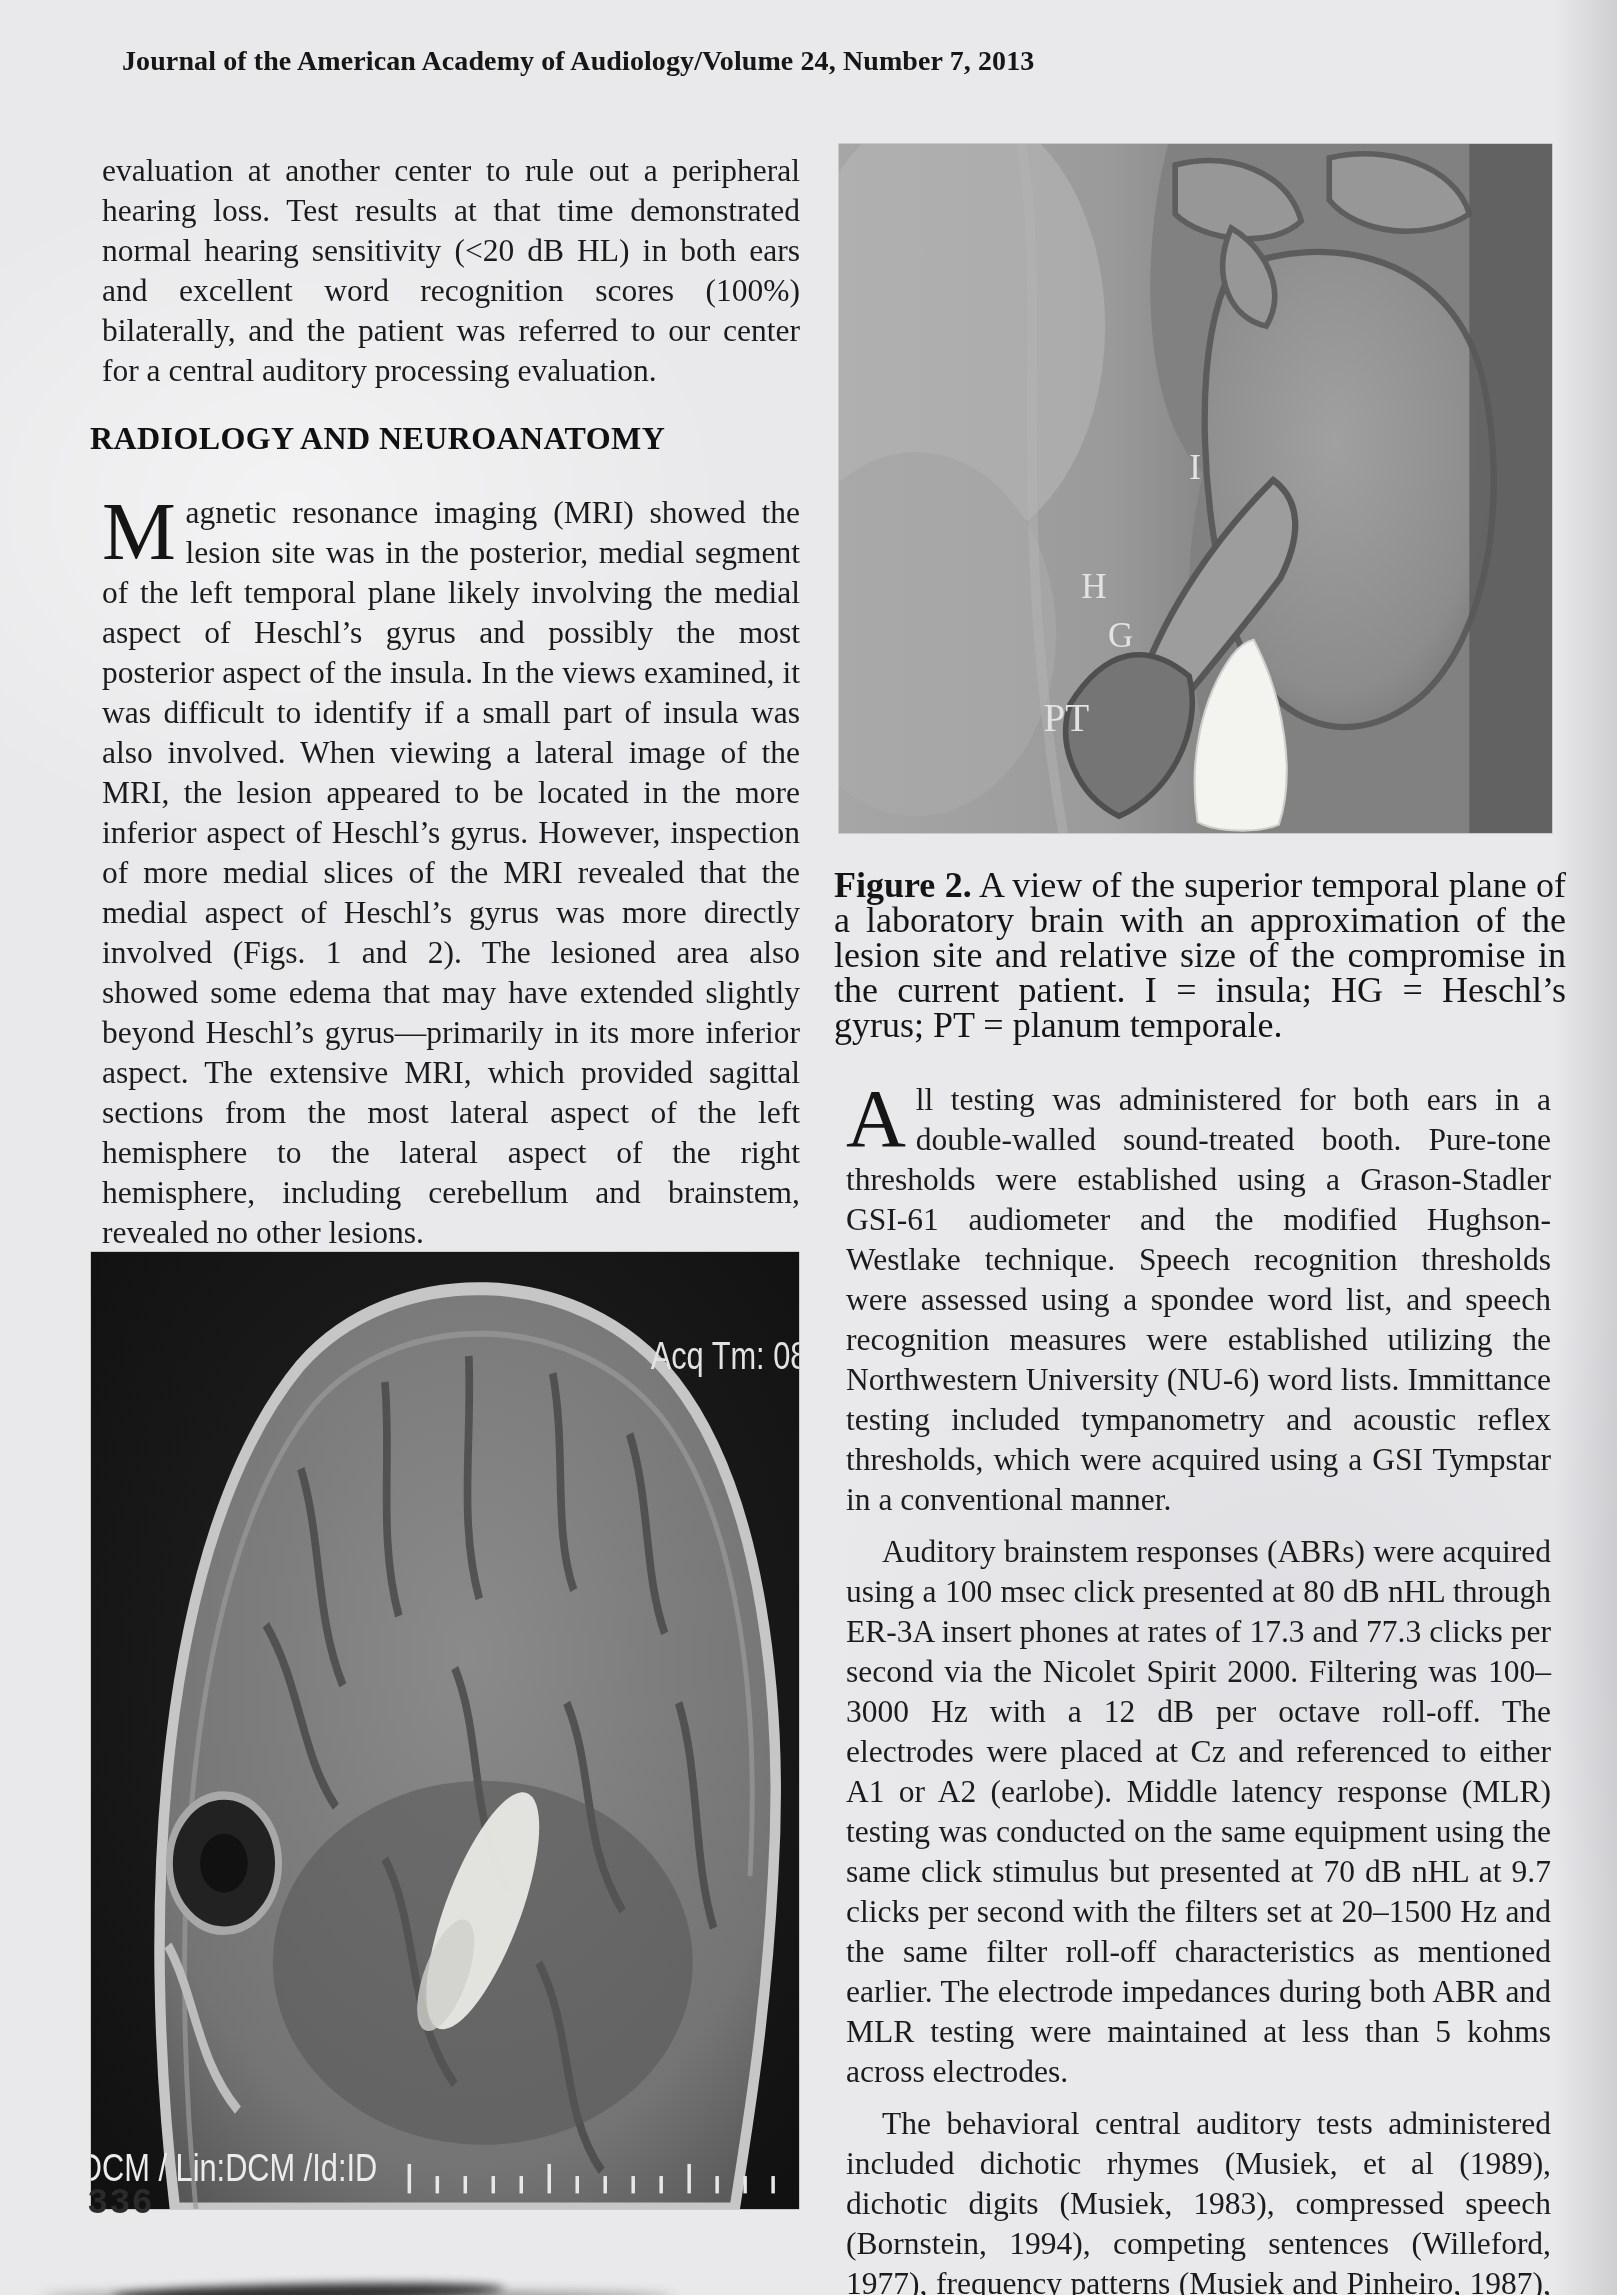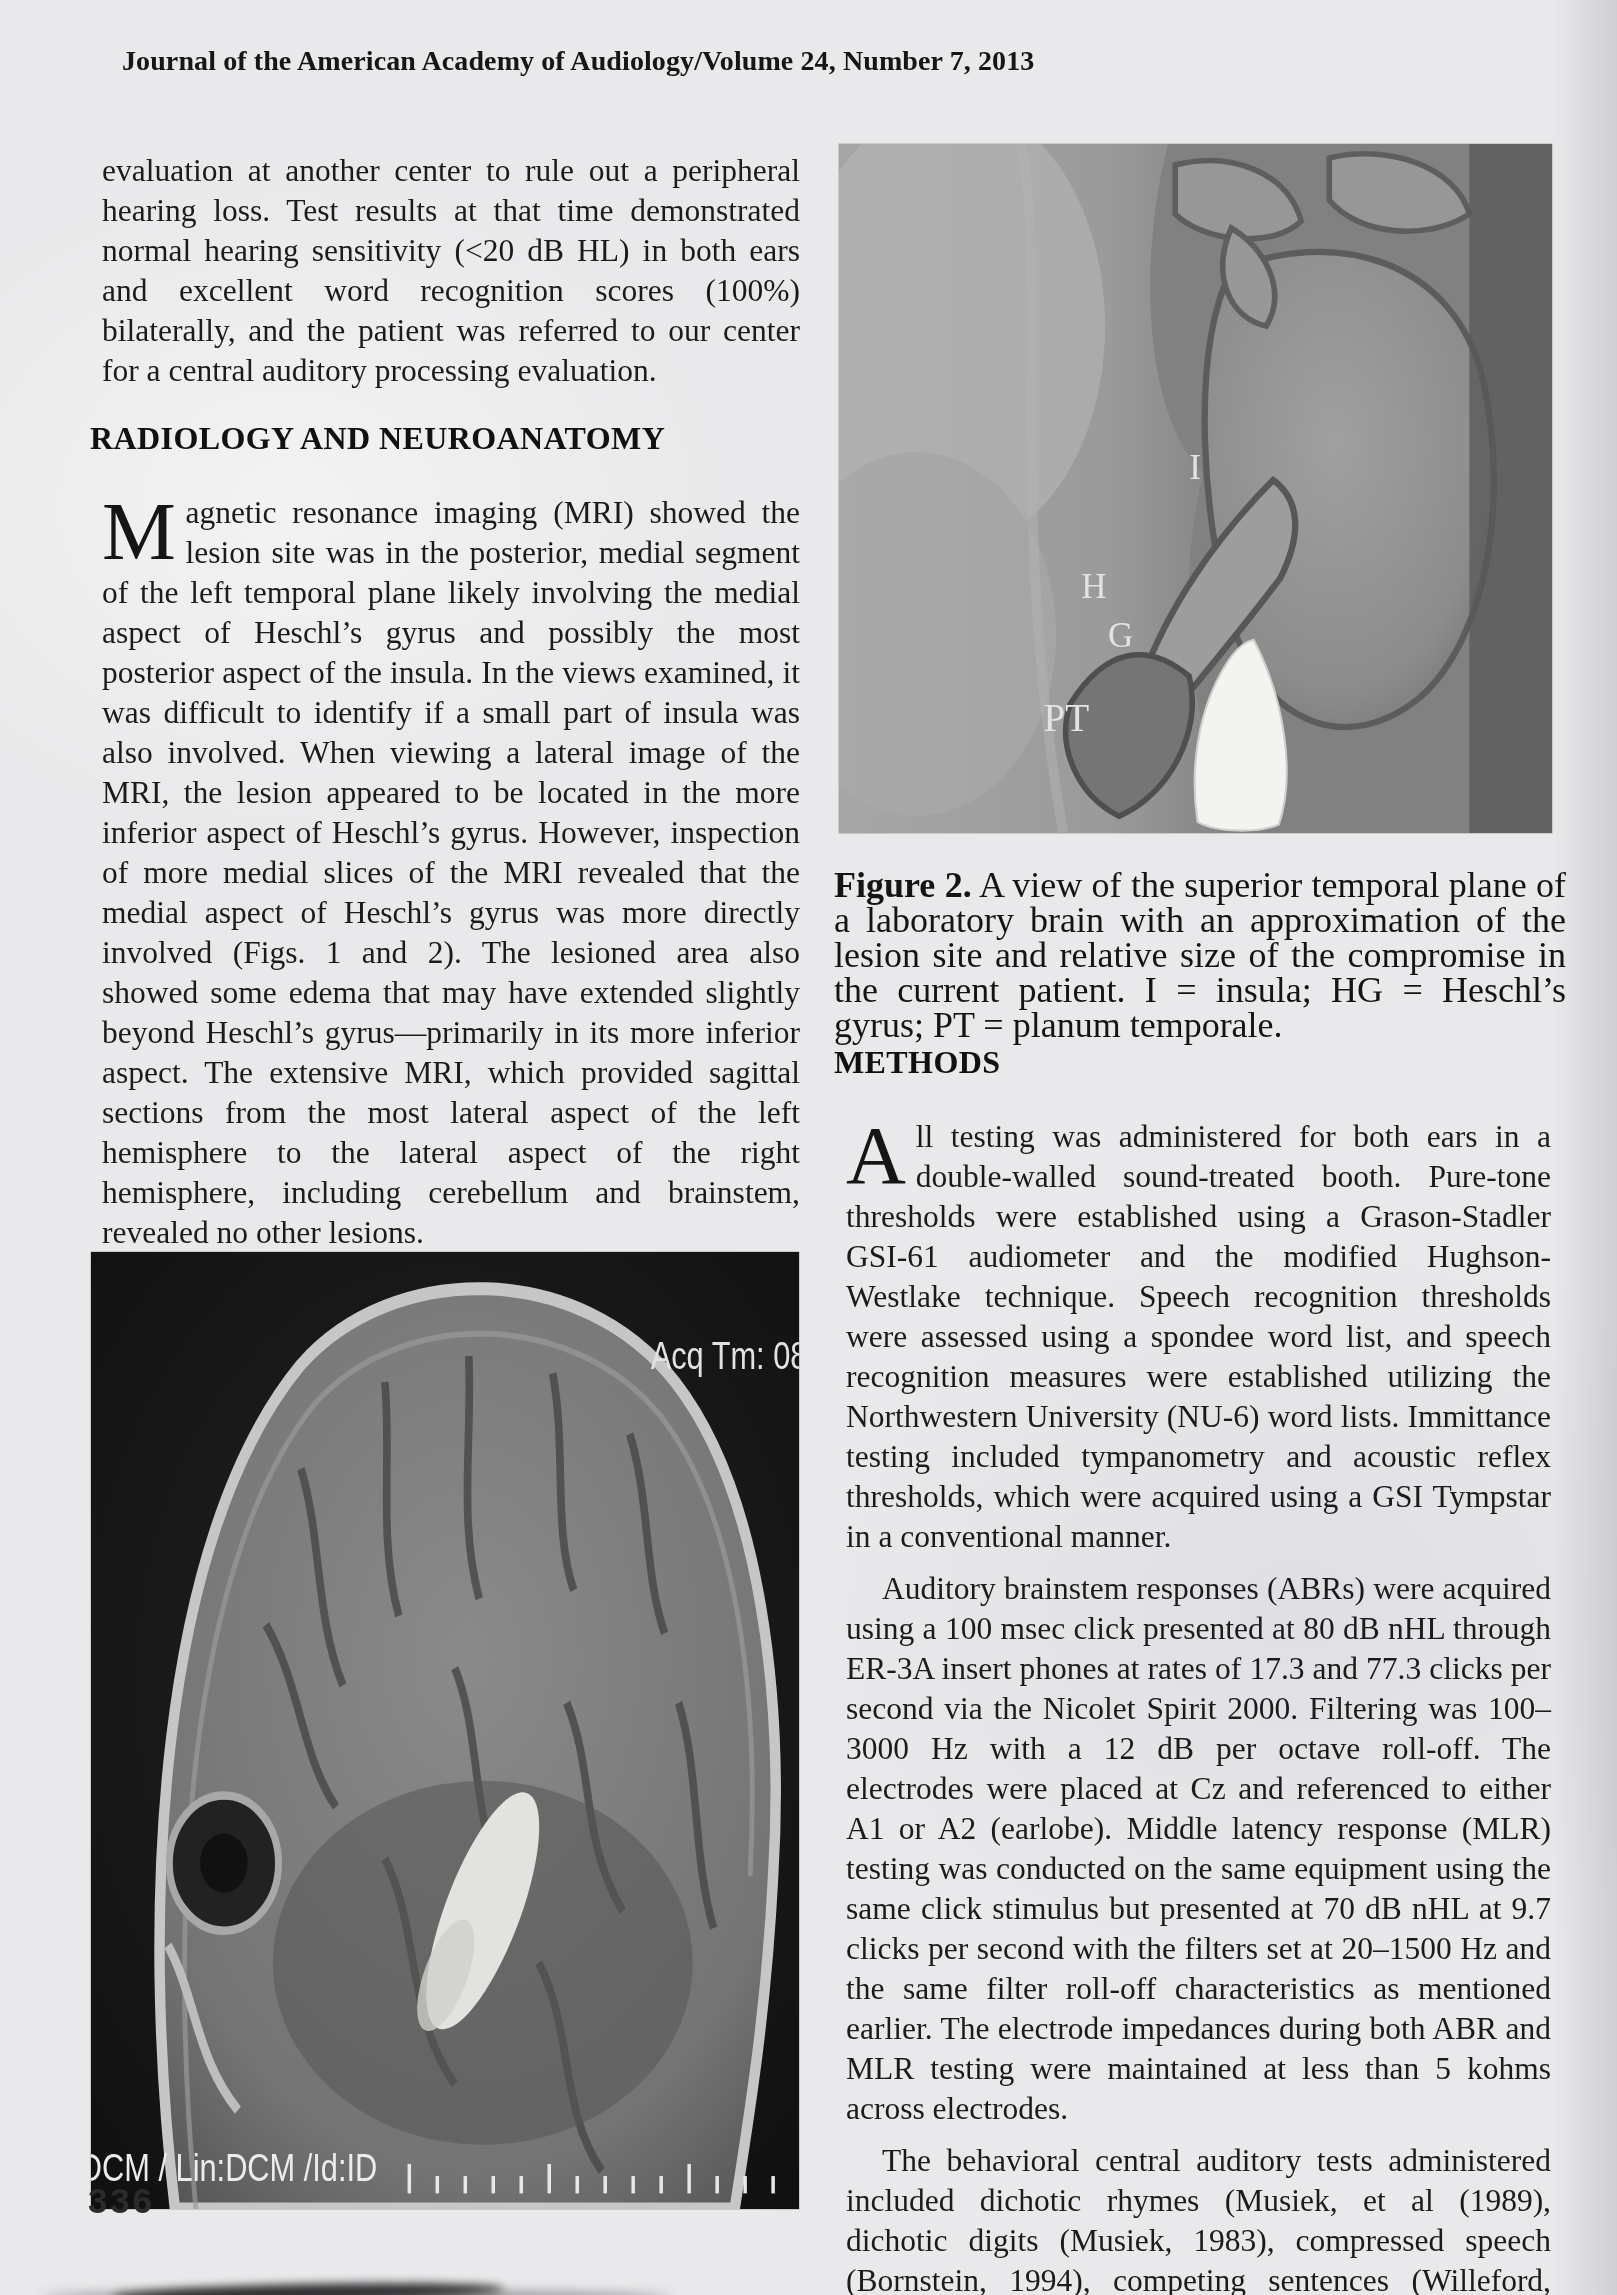--- a/index.html
+++ b/index.html
@@ -180,21 +180,20 @@
         <text x="292" y="838" font-size="56">PT</text>
       </g>
     </svg>
   </div>
   <div class="caption cap2">
     <b>Figure 2.</b>
     <span>A view of the superior temporal plane of a laboratory brain with an approximation of the lesion site and relative size of the compromise in the current patient. I = insula; HG = Heschl’s gyrus; PT = planum temporale.</span>
   </div>
 
   <div class="col-right-text">
-    <h2 class="sec" style="margin-top:0;">METHODS</h2>
     <p class="body-text after-sec"><span class="dropcap">A</span><span>ll testing was administered for both ears in a double-walled sound-treated booth. Pure-tone thresholds were established using a Grason-Stadler GSI-61 audiometer and the modified Hughson-Westlake technique. Speech recognition thresholds were assessed using a spondee word list, and speech recognition measures were established utilizing the Northwestern University (NU-6) word lists. Immittance testing included tympanometry and acoustic reflex thresholds, which were acquired using a GSI Tympstar in a conventional manner.</span></p>
     <p class="body-text indent">Auditory brainstem responses (ABRs) were acquired using a 100 msec click presented at 80 dB nHL through ER-3A insert phones at rates of 17.3 and 77.3 clicks per second via the Nicolet Spirit 2000. Filtering was 100–3000 Hz with a 12 dB per octave roll-off. The electrodes were placed at Cz and referenced to either A1 or A2 (earlobe). Middle latency response (MLR) testing was conducted on the same equipment using the same click stimulus but presented at 70 dB nHL at 9.7 clicks per second with the filters set at 20–1500 Hz and the same filter roll-off characteristics as mentioned earlier. The electrode impedances during both ABR and MLR testing were maintained at less than 5 kohms across electrodes.</p>
     <p class="body-text indent">The behavioral central auditory tests administered included dichotic rhymes (Musiek, et al (1989), dichotic digits (Musiek, 1983), compressed speech (Bornstein, 1994), competing sentences (Willeford, 1977), frequency patterns (Musiek and Pinheiro, 1987), and gaps-in-noise (Musiek et al, 2005). The descriptions of these procedures have been</p>
   </div>
 
   <div class="page-number">336</div>
 
   <div class="smudge2"></div>
   <div class="smudge"></div>
 

